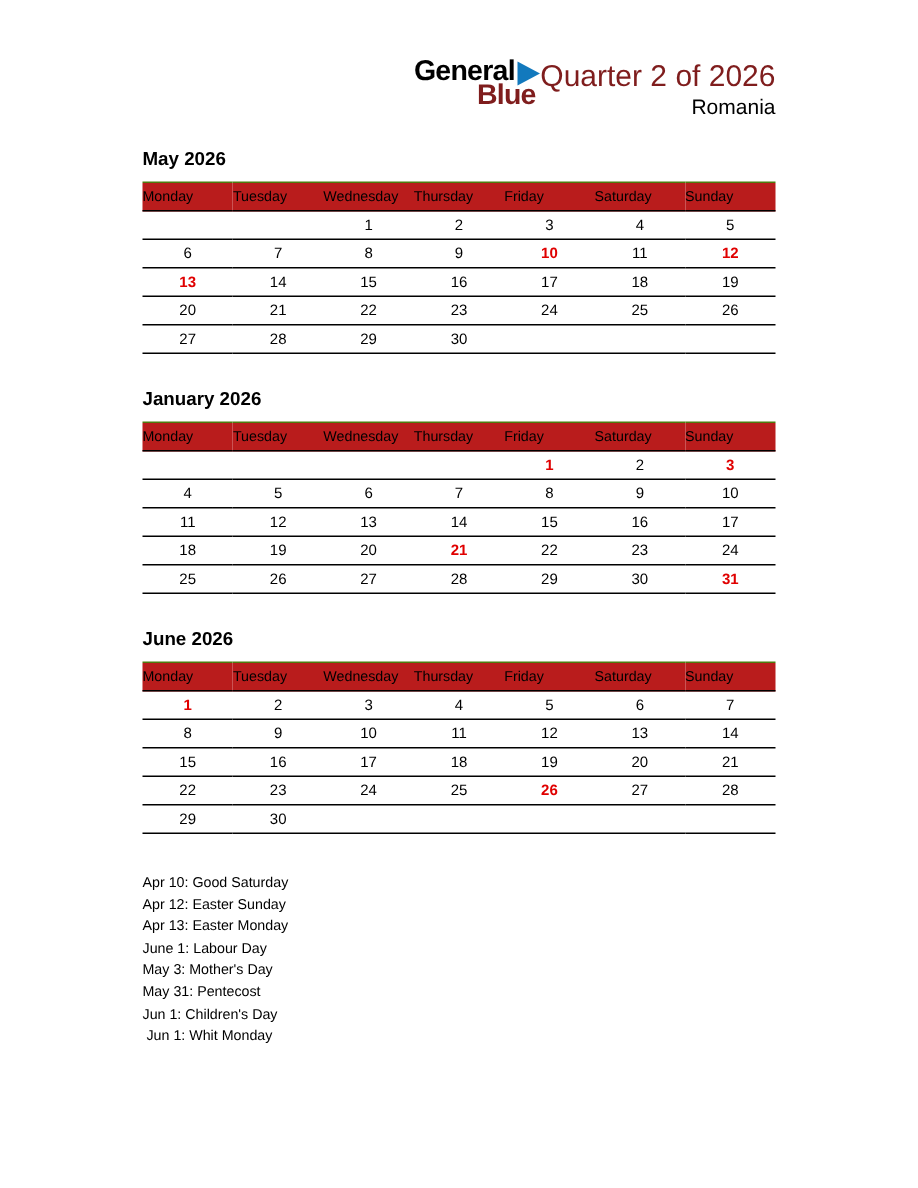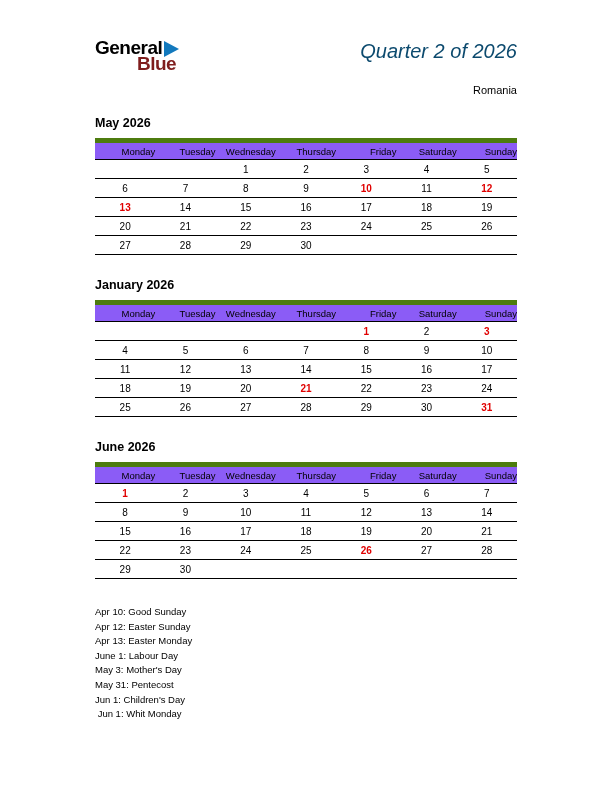--- a/index.html
+++ b/index.html
@@ -6,44 +6,44 @@
   html, body { background: #ffffff; }
   body {
     width: 612px; height: 792px;
     font-family: "Liberation Sans", sans-serif;
     color: #000;
     position: relative;
   }
   .page { width: 612px; height: 792px; padding: 38px 95px 0 95px; background: #fff; }
 
   
-  .header { display: flex; justify-content: space-between; align-items: flex-start; }
+  .header { display: flex; justify-content: flex-end; align-items: flex-start; }
   .logo { line-height: 1; }
   .logo-line1 { display: flex; align-items: center; font-size: 19px; font-weight: bold; letter-spacing: -0.5px; color: #000; }
   .tri {
     width: 0; height: 0; margin-left: 2px; margin-top: 2px;
     border-left: 15px solid #1279bd;
     border-top: 8px solid transparent;
     border-bottom: 8px solid transparent;
   }
   .logo-line2 { font-size: 19px; font-weight: bold; letter-spacing: -0.5px; color: #7f1d1d; margin-left: 42px; margin-top: -3px; }
   .title-block { text-align: right; padding-top: 2px; }
-  .page-title { font-size: 20px; color: #0c4a6e; font-style: italic; }
-  .page-subtitle { font-size: 11px; color: #000; margin-top: 21px; }
+  .page-title { font-size: 20px; color: #7f1d1d; }
+  .page-subtitle { font-size: 14px; color: #000; margin-top: 0; }
 
   
   .months { margin-top: 20px; }
   .month { margin-bottom: 23px; }
   .month-title { font-size: 12.5px; font-weight: bold; margin-bottom: 8px; }
   table.cal { width: 100%; border-collapse: collapse; table-layout: fixed; }
   .cal th {
-    background: #8b5cf6;
+    background: #b91c1c;
     font-size: 9.5px; font-weight: normal;
-    height: 19px; text-align: right; vertical-align: middle;
-    border-top: 5px solid #4d7c0f; border-bottom: 1px solid #000;
+    height: 19px; text-align: left; vertical-align: middle;
+    border-top: 1px solid #4d7c0f; border-bottom: 1px solid #000;
   }
   .cal td {
     font-size: 10px; height: 19px; text-align: center; vertical-align: middle;
     border-bottom: 1px solid #000;
   }
   .cal td.hol { color: #e00000; font-weight: bold; }
 
   
   .holidays { margin-top: 26px; }
   .holiday-line { font-size: 9.5px; line-height: 14.6px; white-space: pre-wrap; }
@@ -253,21 +253,21 @@
               <td></td>
               <td></td>
               <td></td>
             </tr>
           </tbody>
         </table>
       </section>
     </div>
 
   <div class="holidays" id="holidays">
-      <div class="holiday-line">Apr 10: Good Sunday</div>
+      <div class="holiday-line">Apr 10: Good Saturday</div>
       <div class="holiday-line">Apr 12: Easter Sunday</div>
       <div class="holiday-line">Apr 13: Easter Monday</div>
       <div class="holiday-line">June 1: Labour Day</div>
       <div class="holiday-line">May 3: Mother's Day</div>
       <div class="holiday-line">May 31: Pentecost</div>
       <div class="holiday-line">Jun 1: Children's Day</div>
       <div class="holiday-line"> Jun 1: Whit Monday</div>
     </div>
 
 </div>

